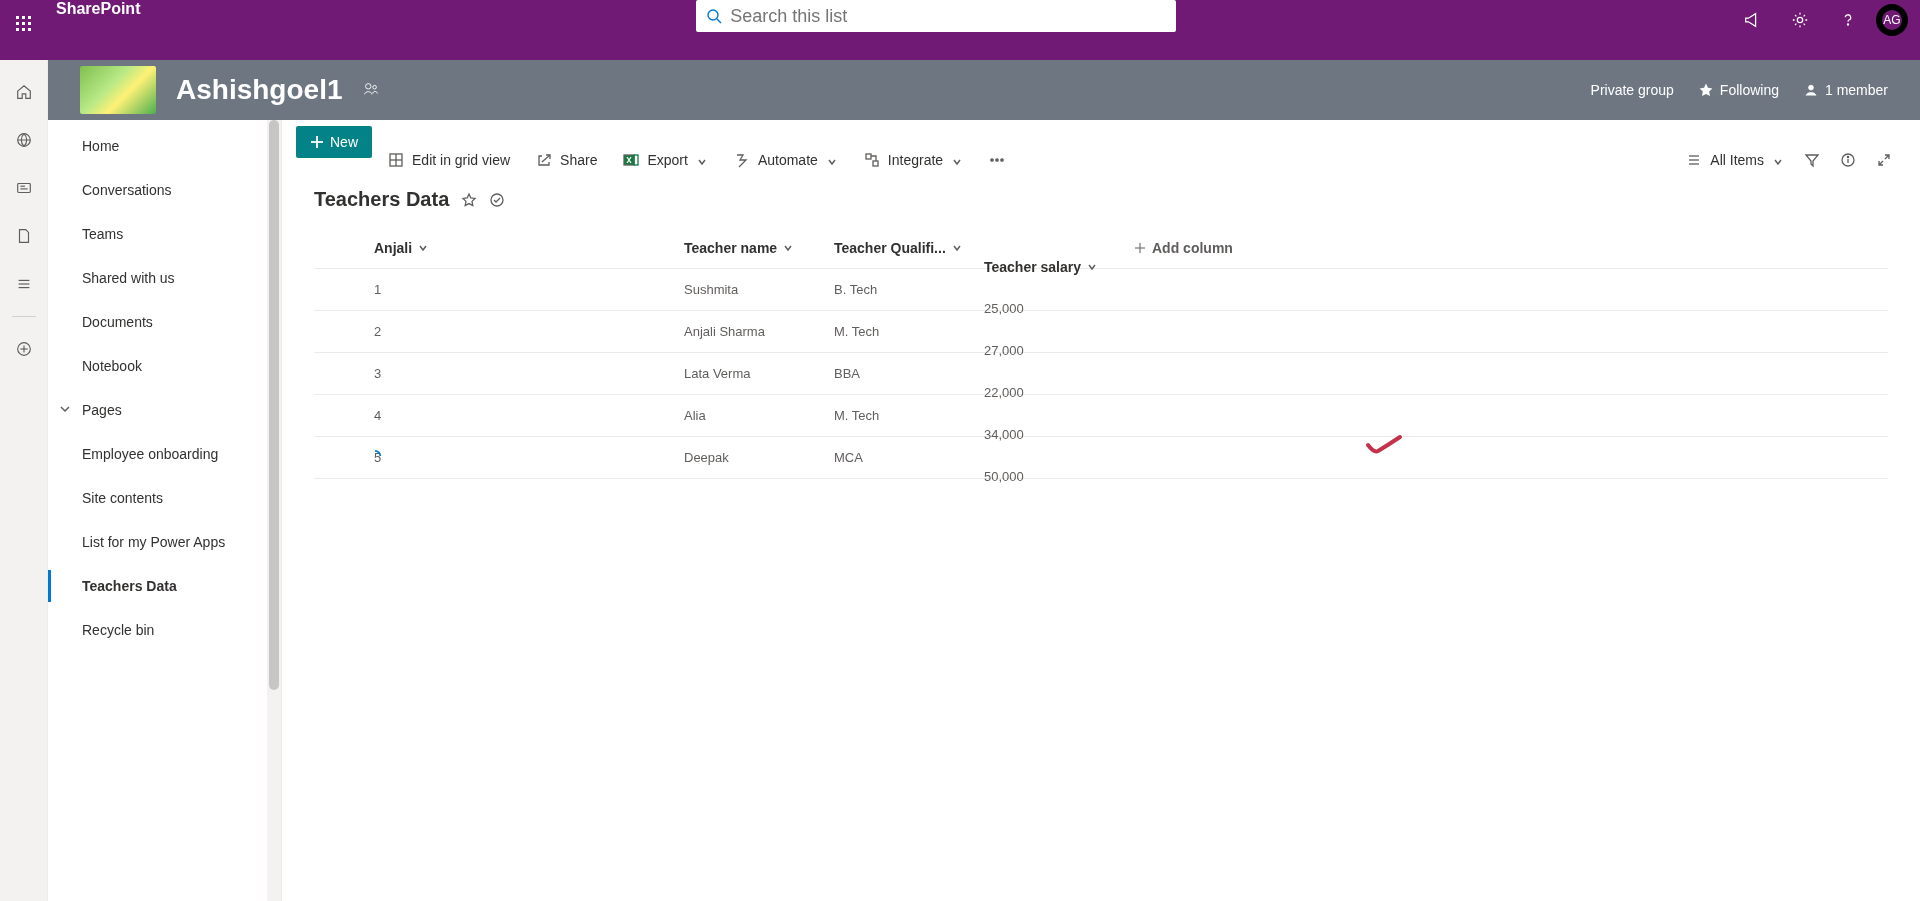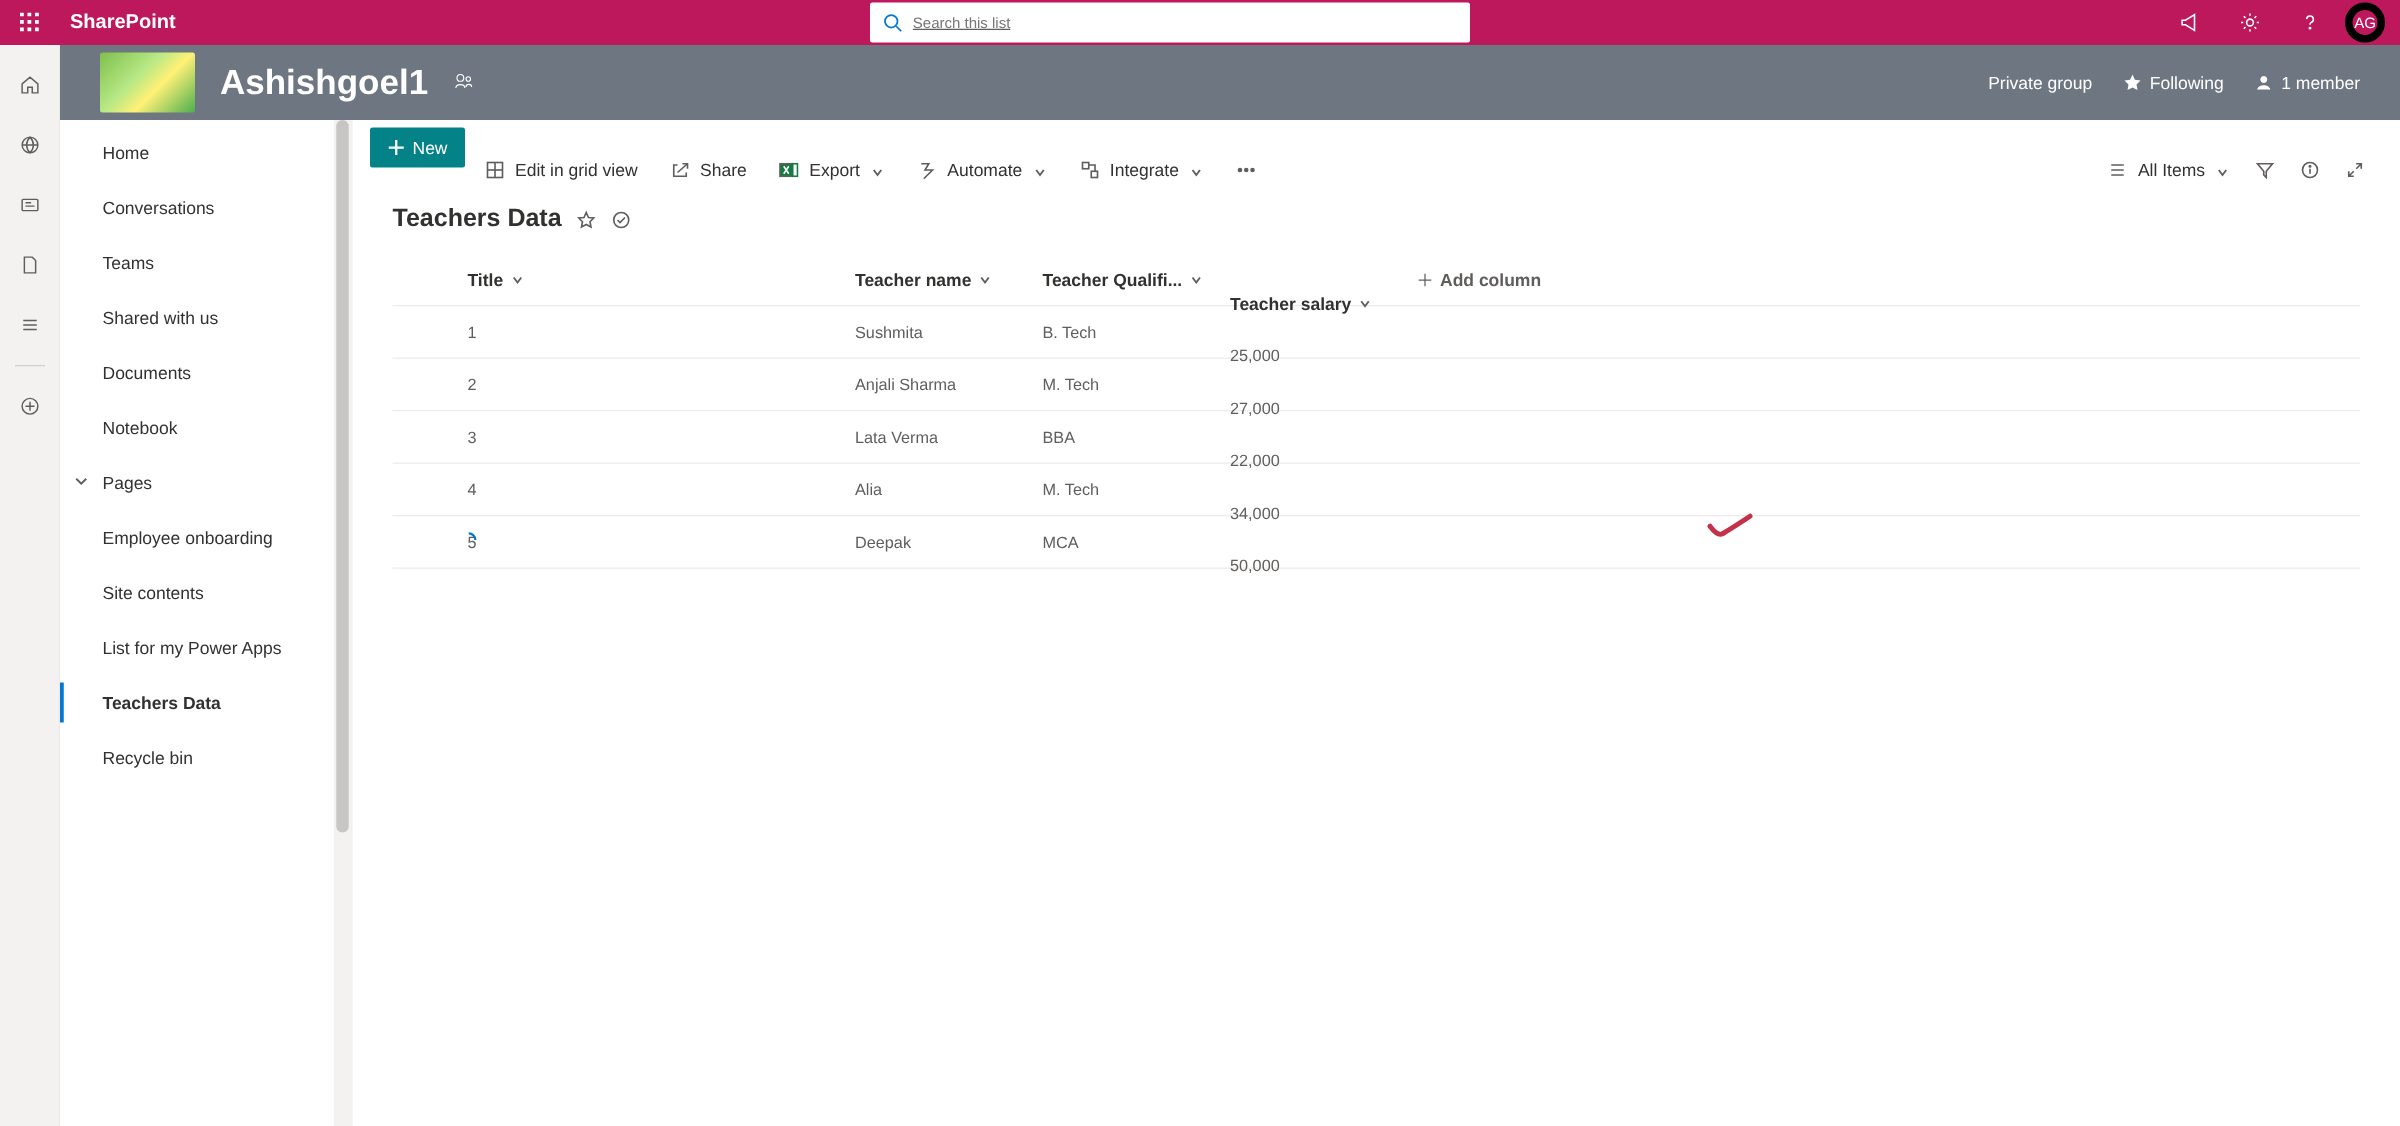--- a/index.html
+++ b/index.html
@@ -1,26 +1,26 @@
 <!DOCTYPE html>
 <html><head>
 <meta charset="utf-8">
 <style>
   * { box-sizing: border-box; margin: 0; padding: 0; }
   html, body { height: 100%; font-family: "Segoe UI", -apple-system, BlinkMacSystemFont, sans-serif; font-size: 14px; color: #323130; overflow: hidden; }
   .root { display: flex; flex-direction: column; width: 1920px; height: 901px; }
 
   
-  .suite-bar { height: 36px; background: #be185d; display: flex; align-items: center; color: #fff; }
+  .suite-bar { height: 60px; background: #701a75; display: flex; align-items: flex-start; color: #fff; }
   .waffle { width: 48px; height: 48px; display:flex; align-items:center; justify-content:center; cursor:pointer; }
   .waffle svg { width: 16px; height: 16px; fill: #fff; }
   .app-name { font-size: 16px; font-weight: 600; margin-left: 8px; }
   .search-wrap { flex: 1; display:flex; justify-content:center; }
   .search-box { width: 480px; height: 32px; background: #fff; border-radius: 2px; display:flex; align-items:center; padding:0 10px; gap:8px; }
-  .search-box input { border:none; outline:none; flex:1; font-size:12px; color:#605e5c;text-decoration:underline; }
+  .search-box input { border:none; outline:none; flex:1; font-size:18px; color:#605e5c; }
   .suite-right { display:flex; align-items:center; gap: 8px; padding-right: 12px; }
   .suite-icon { width:40px; height:40px; display:flex; align-items:center; justify-content:center; cursor:pointer; }
   .suite-icon svg { width:18px; height:18px; fill:none; stroke:#fff; stroke-width:1.4; }
   .avatar { width:32px; height:32px; border-radius:50%; border:6px solid #000000; display:flex; align-items:center; justify-content:center; font-size:12px; color:#fff; }
 
   
   .body-area { flex:1; display:flex; min-height:0; }
 
   
   .app-bar { width:48px; background:#f3f2f1; display:flex; flex-direction:column; align-items:center; padding-top:12px; gap:8px; border-right:1px solid #edebe9; }
@@ -374,21 +374,21 @@
             <svg viewBox="0 0 16 16">
                 <circle cx="8" cy="8" r="6"></circle>
                 <path d="M5 8 L7 10 L11 6"></path>
               </svg>
           </div>
 
           <div class="table-wrap">
             <div class="tbl-header">
               <div class="col-sel"></div>
               <div class="col-title hdr-cell">
-                  <span>Title</span>
+                  <span>Anjali</span>
                   <svg viewBox="0 0 10 10">
                     <path d="M2 3 L5 7 L8 3"></path>
                   </svg>
                 </div>
               <div class="col-name hdr-cell">
                   <span>Teacher name</span>
                   <svg viewBox="0 0 10 10">
                     <path d="M2 3 L5 7 L8 3"></path>
                   </svg>
                 </div>

